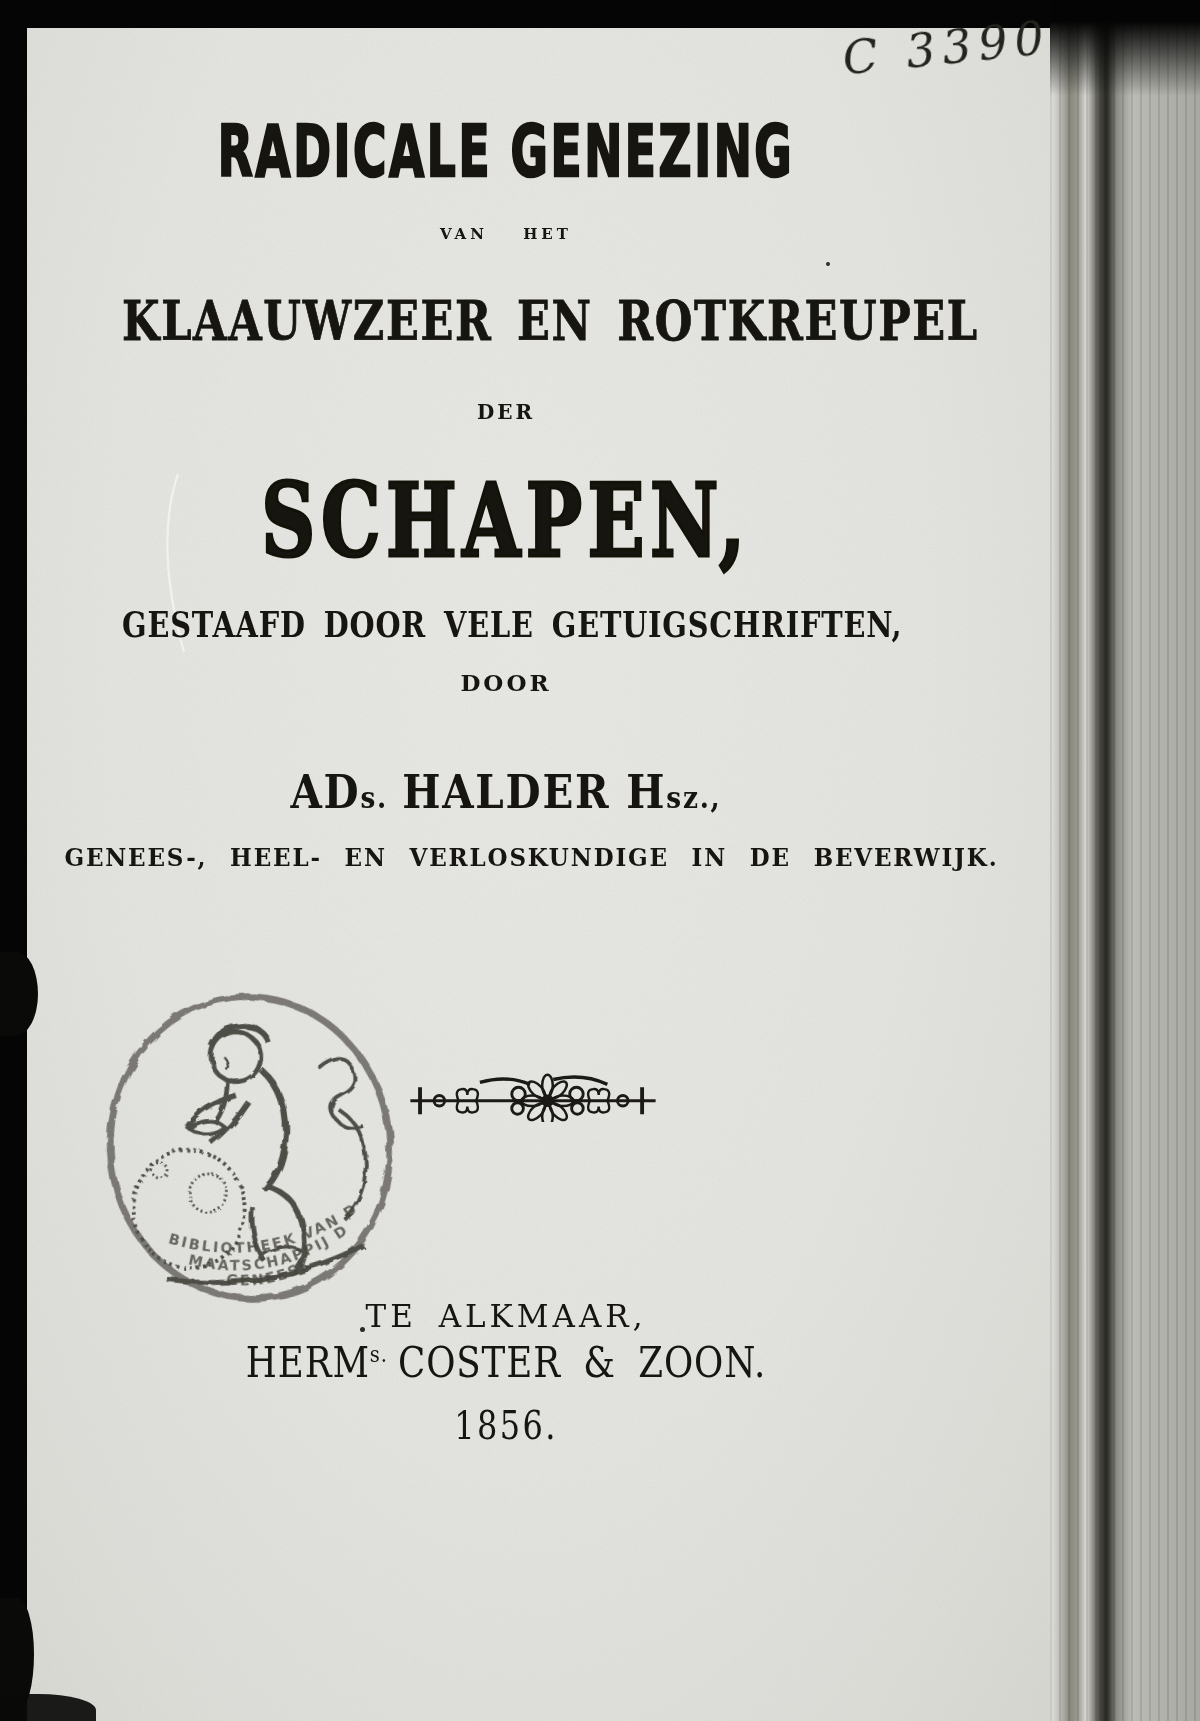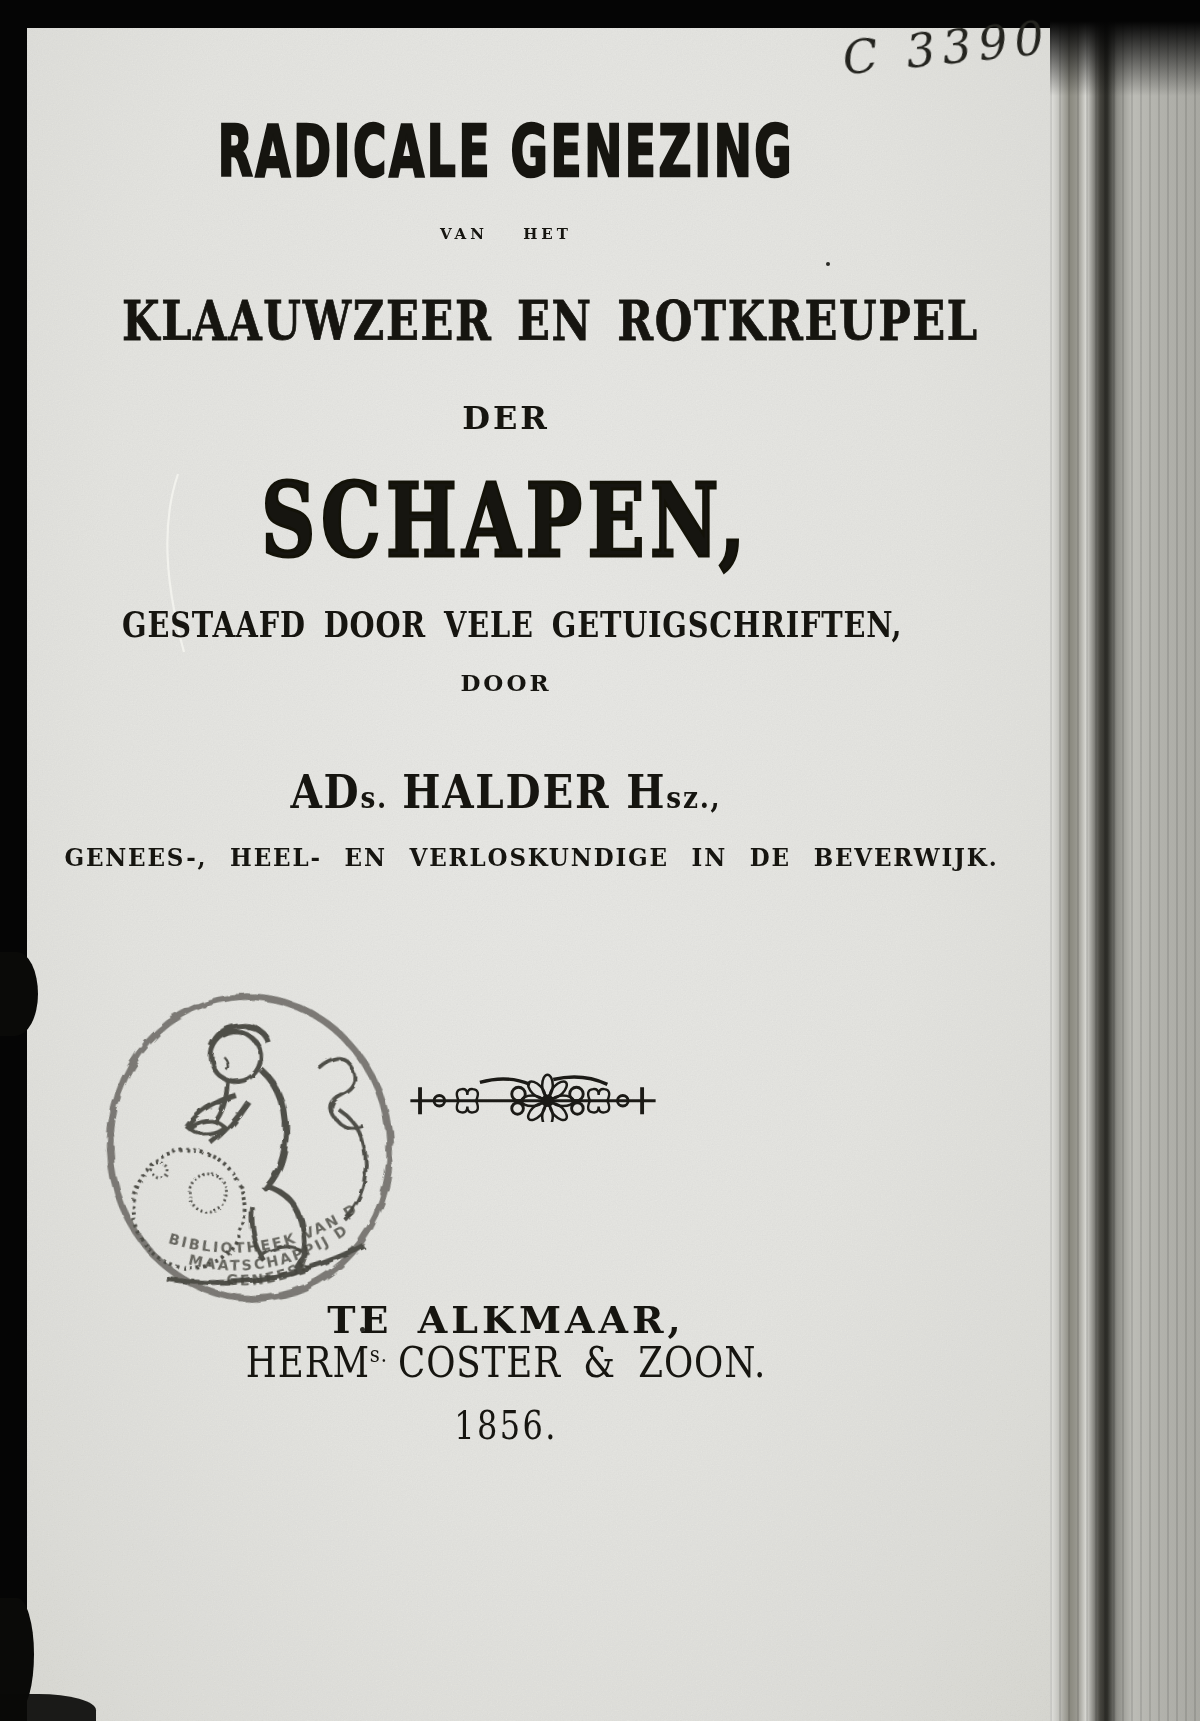--- a/index.html
+++ b/index.html
@@ -31,33 +31,33 @@
          filter:blur(.3px);}
   
   .line{position:absolute;left:26px;width:960px;text-align:center;color:#161510;line-height:1;
         white-space:nowrap;}
   .t-main{top:116px;font-family:"DejaVu Sans",sans-serif;font-weight:bold;font-size:70px;
           letter-spacing:4px;transform:scale(.65,1.02);transform-origin:50% 0;
           -webkit-text-stroke:2.5px #161510;}
   .t-vanhet{top:227px;font-weight:bold;font-size:15px;letter-spacing:4px;word-spacing:26px;}
   .t-klaauw{top:294px;font-weight:bold;font-size:54px;letter-spacing:2px;word-spacing:10px;
           transform:scale(.8,1);transform-origin:50% 0;-webkit-text-stroke:.8px #161510;}
-  .t-der{top:402px;font-weight:bold;font-size:32px;letter-spacing:3px;}
+  .t-der{top:402px;font-weight:bold;font-size:20px;letter-spacing:3px;}
   .t-schapen{top:471px;font-weight:bold;font-size:96px;letter-spacing:7px;
           transform:scale(.78,1.05);transform-origin:50% 0;-webkit-text-stroke:3px #131208;}
   .t-gestaafd{top:606px;font-weight:bold;font-size:36px;letter-spacing:1px;word-spacing:9px;
           transform:scale(.8,1);transform-origin:50% 0;}
   .t-door{top:671px;font-weight:bold;font-size:23px;letter-spacing:3px;}
   .t-author{top:769px;font-weight:bold;font-size:46px;letter-spacing:2px;
           transform:scale(.88,1);transform-origin:50% 0;}
   .t-author .sm{font-size:30px;}
   .t-author .gap{margin-left:16px;}
   .t-occ{top:845px;font-weight:bold;font-size:25px;letter-spacing:2px;word-spacing:14px;
           transform:scale(.92,1);transform-origin:50% 0;}
-  .t-place{top:1301px;font-weight:bold;font-size:38px;letter-spacing:4px;word-spacing:8px;}
+  .t-place{top:1301px;font-weight:normal;font-size:31px;letter-spacing:4px;word-spacing:8px;}
   .t-pub{top:1342px;font-size:42px;letter-spacing:1px;word-spacing:12px;
           transform:scale(.85,1);transform-origin:50% 0;}
   .t-pub .sup{font-size:23px;position:relative;top:-15px;}
   .t-pub .gap{margin-left:12px;}
   .t-year{top:1405px;font-size:40px;letter-spacing:3px;transform:scale(.8,1);transform-origin:50% 0;}
   
   .stamp{position:absolute;left:95px;top:985px;width:310px;height:330px;}
   .ornament{position:absolute;left:402px;top:1066px;width:262px;height:56px;}
   .scratch{position:absolute;left:26px;top:28px;pointer-events:none;}
   .dot{position:absolute;width:5px;height:5px;border-radius:50%;background:#2a2a25;}

